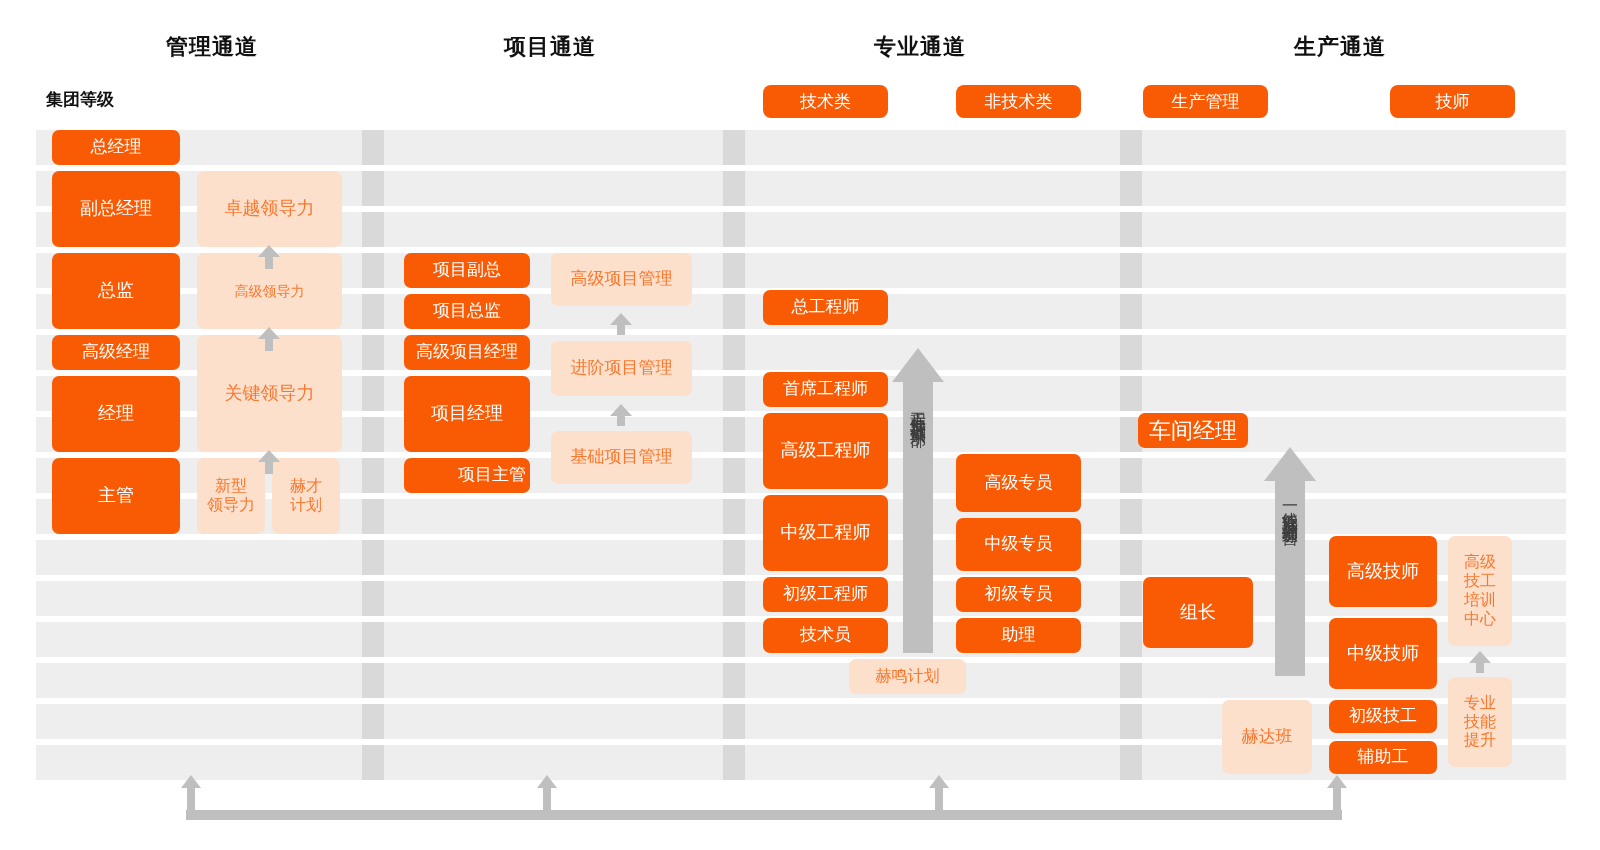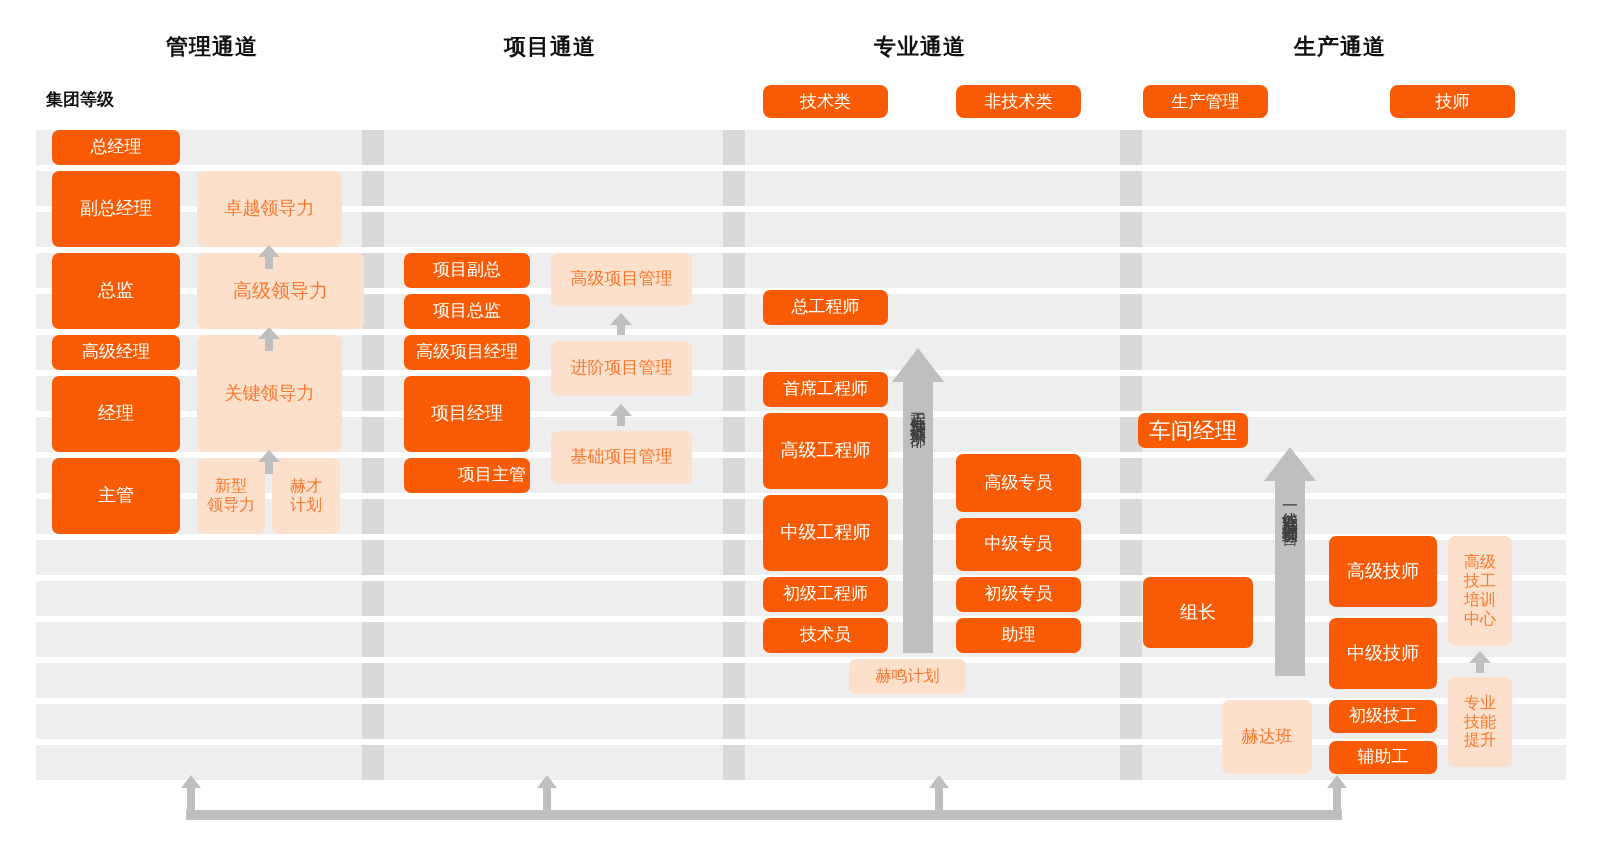--- a/index.html
+++ b/index.html
@@ -242,21 +242,21 @@
   <div class="box solid" style="left:52px;top:376px;width:128px;height:76px;font-size:18px;">
       <span>经理</span>
     </div>
   <div class="box solid" style="left:52px;top:458px;width:128px;height:76px;font-size:18px;">
       <span>主管</span>
     </div>
 
   <div class="box soft" style="left:197px;top:171px;width:145px;height:76px;font-size:18px;">
       <span>卓越领导力</span>
     </div>
-  <div class="box soft" style="left:197px;top:253px;width:167px;height:76px;font-size:19px;">
+  <div class="box soft" style="left:197px;top:253px;width:145px;height:76px;font-size:14px;">
       <span>高级领导力</span>
     </div>
   <div class="box soft" style="left:197px;top:335px;width:145px;height:117px;font-size:18px;">
       <span>关键领导力</span>
     </div>
   <div class="box soft" style="left:197px;top:458px;width:68px;height:76px;font-size:16px;white-space:pre-line;"><span>新型
 领导力</span></div>
   <div class="box soft" style="left:272px;top:458px;width:68px;height:76px;font-size:16px;white-space:pre-line;"><span>赫才
 计划</span></div>
 

